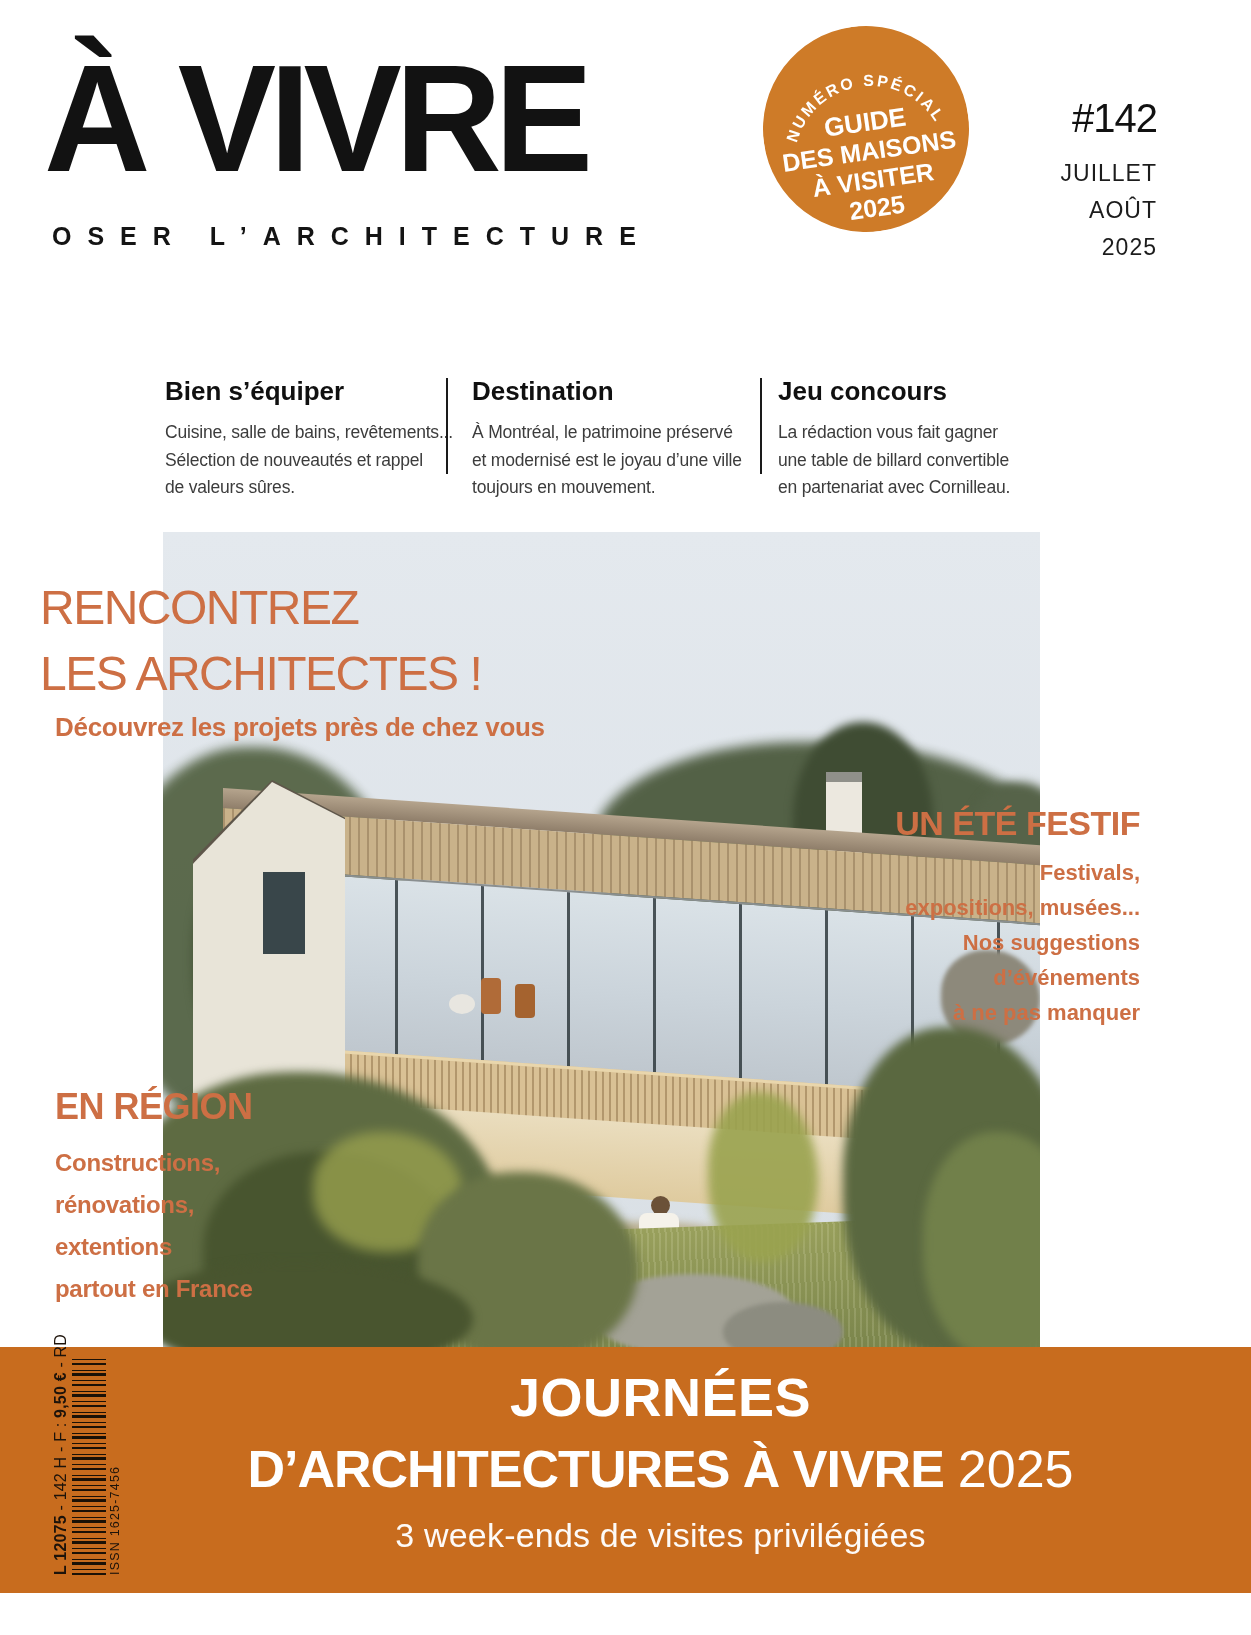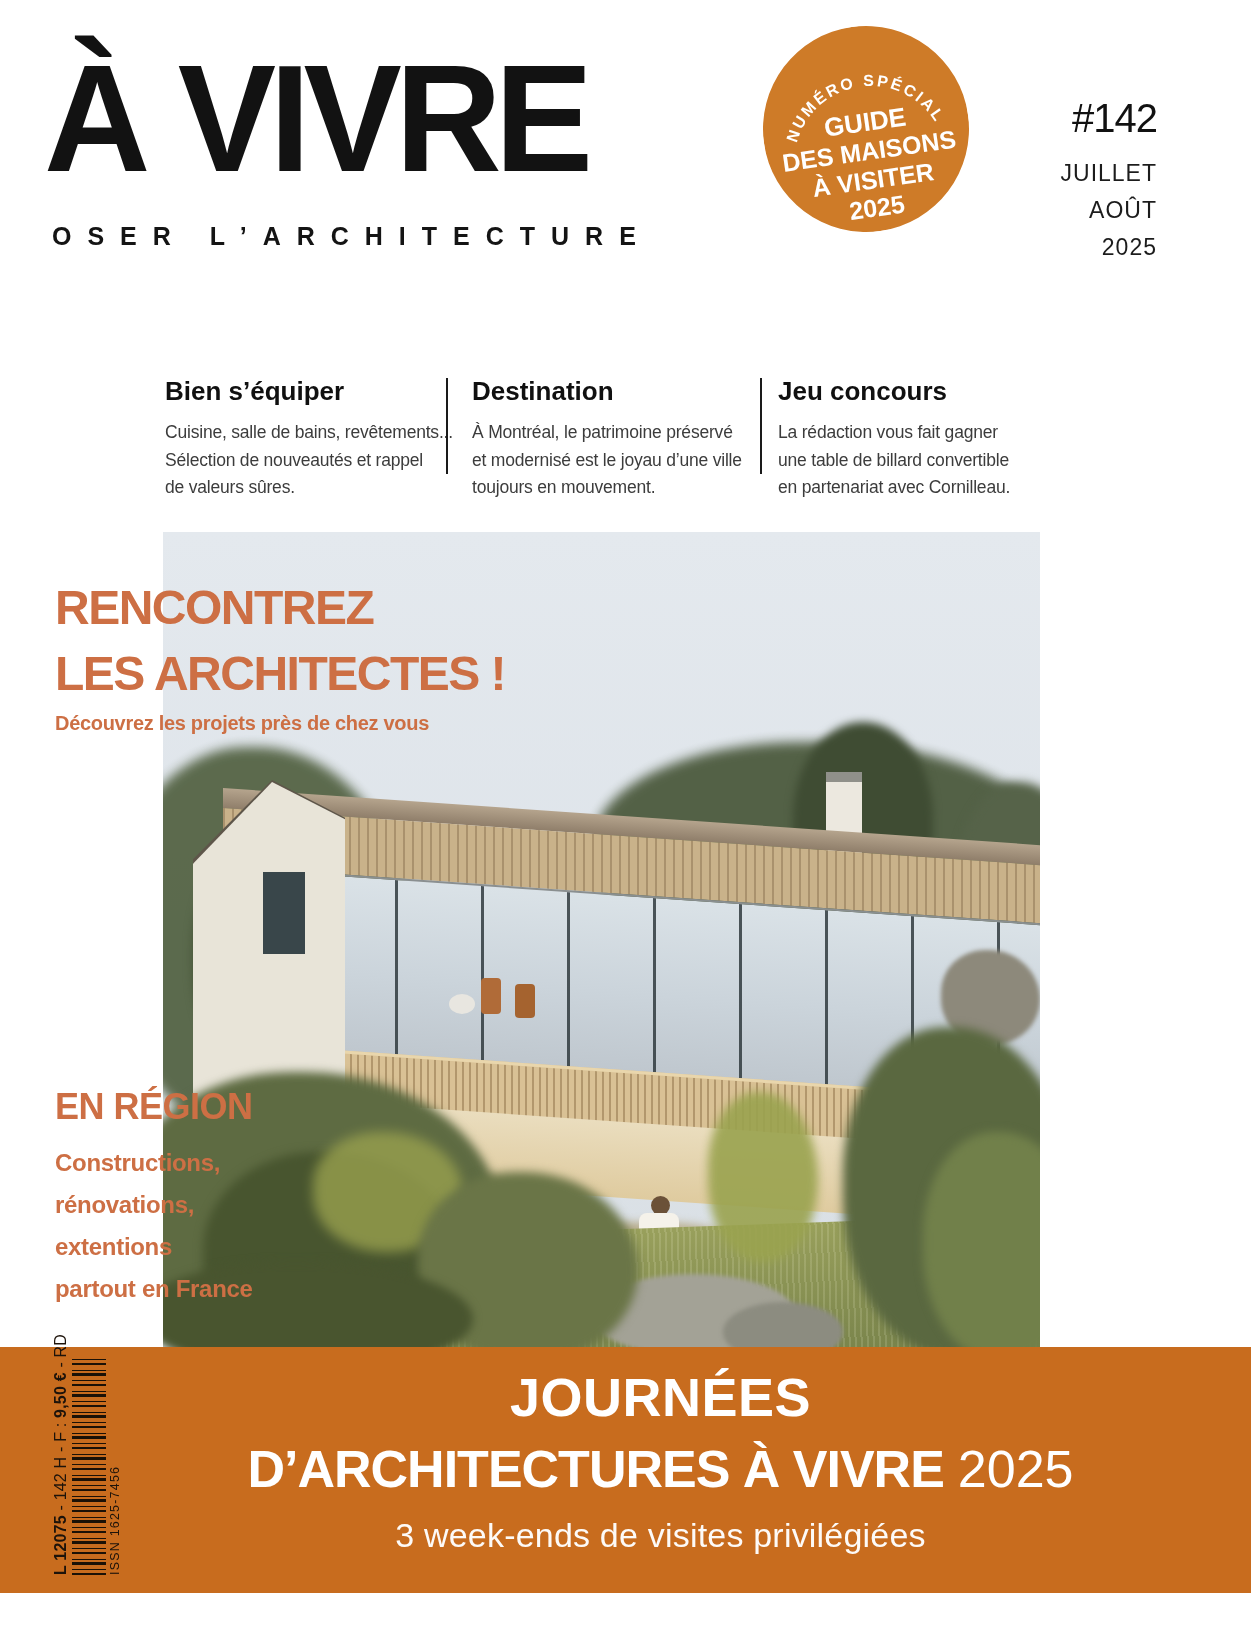--- a/index.html
+++ b/index.html
@@ -93,23 +93,23 @@
   .bush-ctr  {left:255px; top:640px; width:220px; height:190px; background:#6A7547; filter:blur(5px);}
   .bush-yel  {left:545px; top:560px; width:110px; height:170px; background:#9AA34F; filter:blur(5px); opacity:.9;}
   .bush-right{left:680px; top:495px; width:230px; height:330px; background:#5A6840; filter:blur(5px);}
   .bush-right2{left:760px; top:600px; width:160px; height:230px; background:#71804A; filter:blur(5px);}
   .grass{left:140px; top:695px; width:760px; height:140px; transform:skewY(-2deg);
          background-image:repeating-linear-gradient(88deg, rgba(255,255,225,.14) 0 2px, rgba(0,0,0,0) 2px 6px),
                           linear-gradient(180deg,#99A05C,#77824A);}
   .grass-dark{left:-20px; top:730px; width:330px; height:110px; background:#49552F; filter:blur(4px);}
   
   .ovl{position:absolute; z-index:10; color:#CD6F44;}
-  .headline{left:55px; top:575px; font-size:48px; font-weight:700; line-height:66px; letter-spacing:-1.5px; white-space:nowrap;}
+  .headline{left:40px; top:575px; font-size:48px; font-weight:400; line-height:66px; letter-spacing:-1.5px; white-space:nowrap;}
   .headline span{display:block;}
-  .subhead{left:55px; top:712px; font-size:20px; font-weight:700; letter-spacing:-0.3px; white-space:nowrap;}
+  .subhead{left:55px; top:712px; font-size:26px; font-weight:700; letter-spacing:-0.3px; white-space:nowrap;}
   .summer{right:111px; top:804px; text-align:right;}
   .summer-title{font-size:34px; font-weight:800; letter-spacing:-0.5px; white-space:nowrap;}
   .summer-lines{margin-top:12px; font-size:22px; font-weight:700; line-height:35px; white-space:nowrap;}
   .summer-lines span{display:block;}
   .region{left:55px; top:1086px;}
   .region-title{font-size:36px; font-weight:800; letter-spacing:-0.5px; white-space:nowrap;}
   .region-lines{margin-top:14px; font-size:24px; font-weight:700; line-height:42px; letter-spacing:-0.3px; white-space:nowrap;}
   .region-lines span{display:block;}
   
   .banner{position:absolute; left:0; top:1347px; width:1251px; height:246px; background:#C86C1E; z-index:5;}
@@ -241,20 +241,30 @@
     <div class="ab blob bush-ctr"></div>
     <div class="ab blob grass-dark"></div>
   </div>
 
   <div class="ovl headline">
     <span>RENCONTREZ</span>
     <span>LES ARCHITECTES !</span>
   </div>
   <div class="ovl subhead">Découvrez les projets près de chez vous</div>
 
+  <div class="ovl summer">
+    <div class="summer-title">UN ÉTÉ FESTIF</div>
+    <div class="summer-lines">
+      <span>Festivals,</span>
+      <span>expositions, musées...</span>
+      <span>Nos suggestions</span>
+      <span>d’événements</span>
+      <span>à ne pas manquer</span>
+    </div>
+  </div>
 
   <div class="ovl region">
     <div class="region-title">EN RÉGION</div>
     <div class="region-lines">
       <span>Constructions,</span>
       <span>rénovations,</span>
       <span>extentions</span>
       <span>partout en France</span>
     </div>
   </div>

